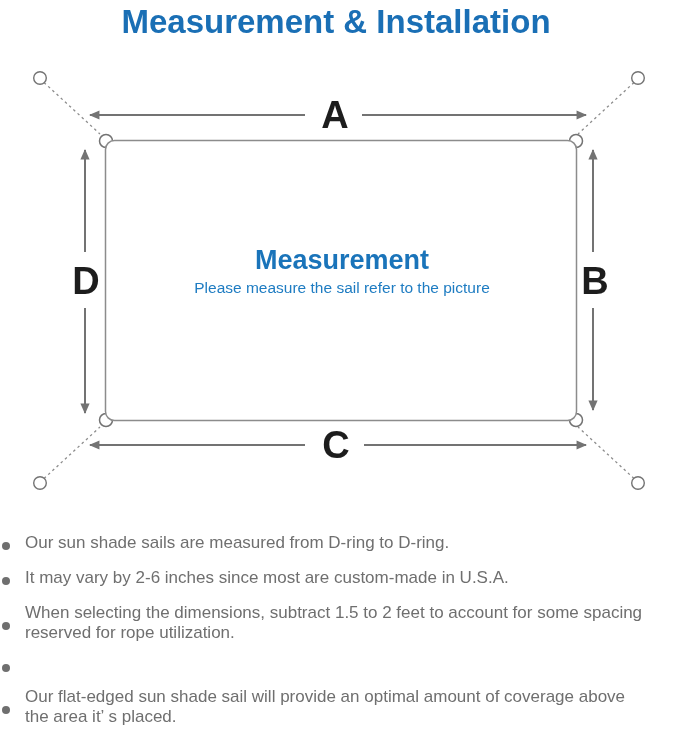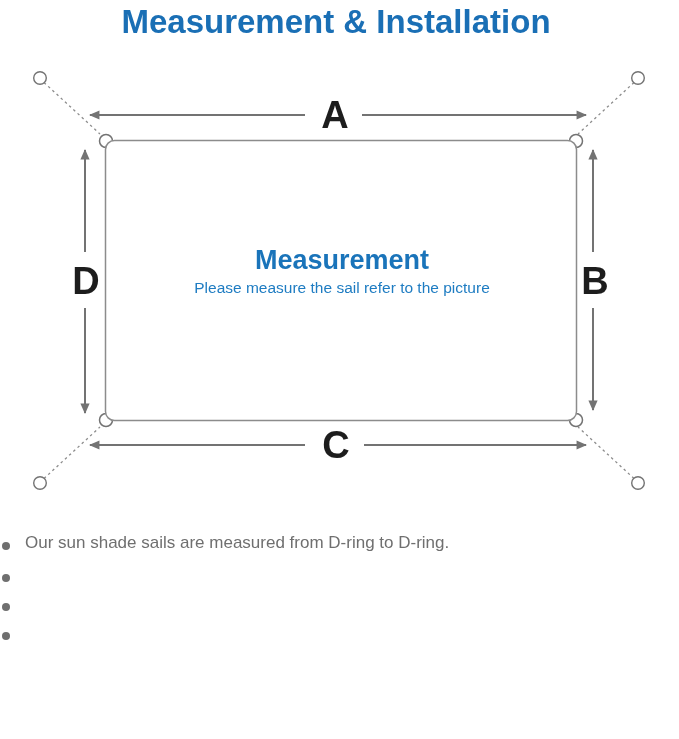--- a/index.html
+++ b/index.html
@@ -103,22 +103,30 @@
     <text class="center-sub" x="342" y="293" text-anchor="middle">Please measure the sail refer to the picture</text>
   </svg>
 
   <ul class="notes">
     <li class="note-item">
       <span class="bullet-dot"></span>
       <span class="note-text">Our sun shade sails are measured from D-ring to D-ring.</span>
     </li>
     <li class="note-item">
       <span class="bullet-dot"></span>
+      <span class="note-text">It may vary by 2-6 inches since most are custom-made in U.S.A.</span>
+    </li>
+    <li class="note-item">
+      <span class="bullet-dot"></span>
+      <span class="note-text">When selecting the dimensions, subtract 1.5 to 2 feet to account for some spacing
+reserved for rope utilization.</span>
     </li>
     <li class="note-item">
       <span class="bullet-dot"></span>
     </li>
     <li class="note-item">
       <span class="bullet-dot"></span>
+      <span class="note-text">Our flat-edged sun shade sail will provide an optimal amount of coverage above
+the area it’ s placed.</span>
     </li>
   </ul>
 
 </div>
 
 </body></html>

